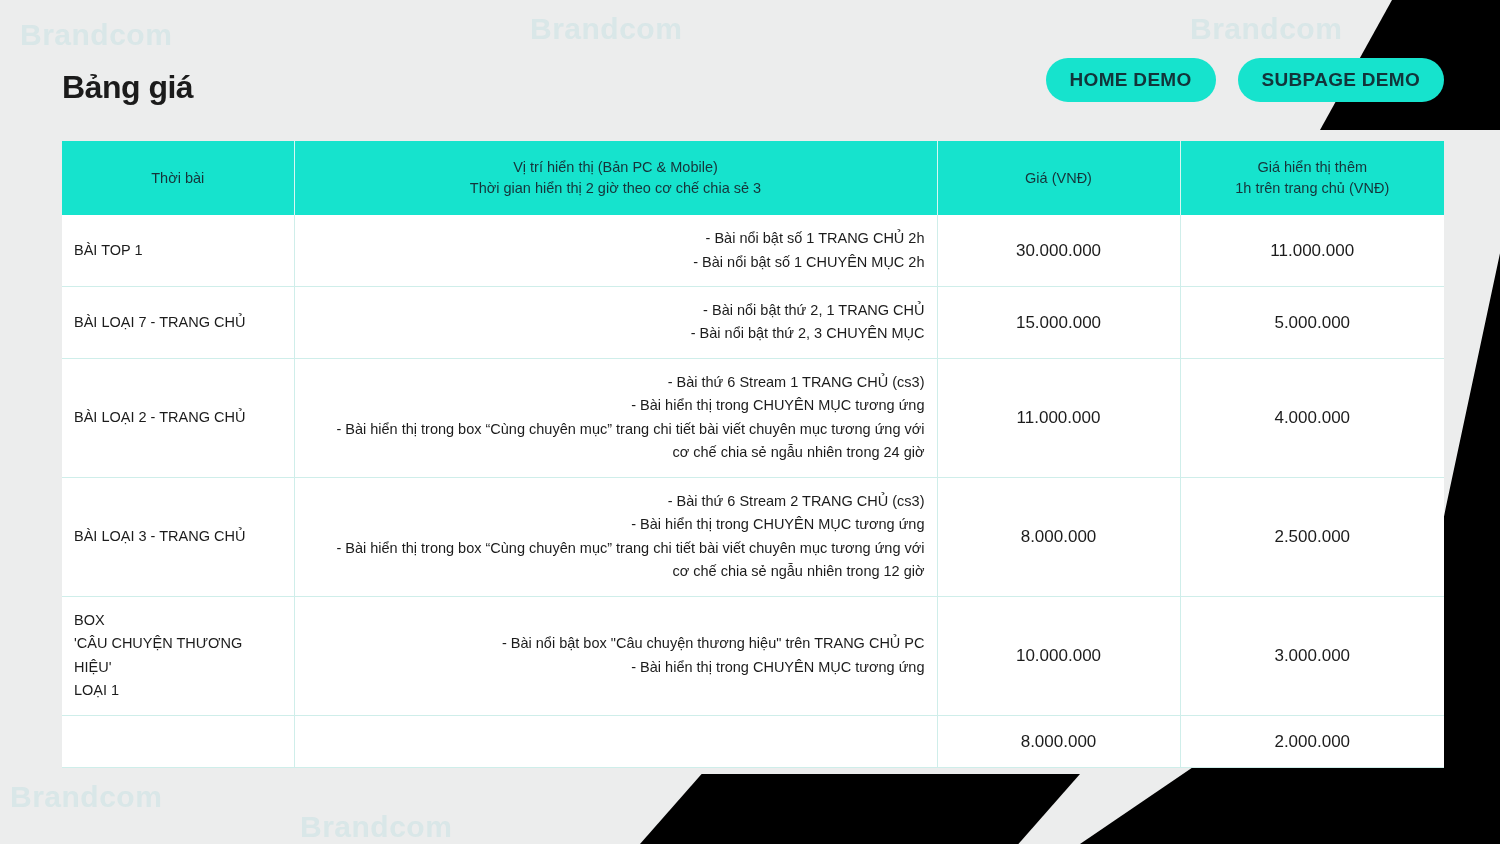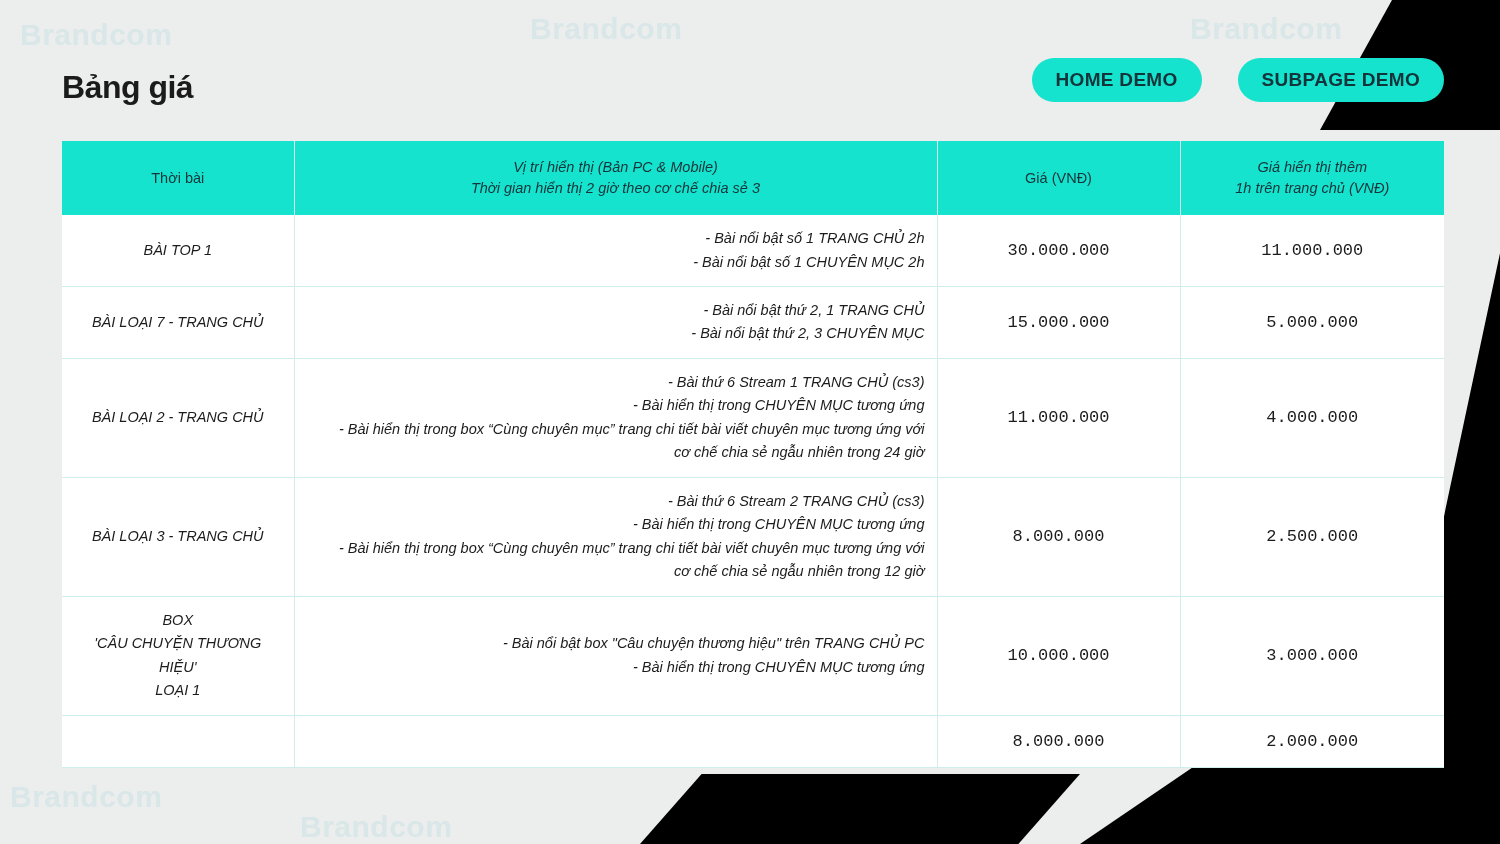--- a/index.html
+++ b/index.html
@@ -63,21 +63,21 @@
     left: 62px; top: 48px;
     font-size: 32px;
     font-weight: 700;
     color: #1b1b1b;
     letter-spacing: -0.5px;
   }
   .nav {
     position: absolute;
     top: 58px; right: 56px;
     display: flex;
-    gap: 36px;
+    gap: 22px;
     align-items: flex-start;
   }
   .nav-btn {
     background: #16e3cd;
     color: #12343a;
     border: none;
     border-radius: 22px;
     padding: 11px 24px;
     font-size: 19px;
     font-weight: 700;
@@ -112,28 +112,28 @@
   tbody td {
     border-bottom: 1px solid #cfeeea;
     border-right: 1px solid #cfeeea;
     font-size: 14.5px;
     color: #1c1c1c;
     padding: 12px 12px;
     vertical-align: middle;
     line-height: 1.62;
   }
   tbody td:last-child { border-right: none; }
-  .c-type { text-align: center; }
+  .c-type { text-align: left; }
   .c-desc { text-align: right; padding-left: 39px; }
-  .c-price, .c-extra { text-align: center; font-size: 17px; font-family: Liberation Mono, monospace; }
+  .c-price, .c-extra { text-align: center; font-size: 17px; }
   .col1 { width: 232px; }
   .col2 { width: 643px; }
   .col3 { width: 243px; }
   .col4 { width: 264px; }
-  .desc-line { display: block; font-style: italic; }
+  .desc-line { display: block; }
 </style>
 </head>
 <body>
 
 <div class="page">
 
   <div class="wm" style="left:20px; top:18px;">Brandcom</div>
   <div class="wm" style="left:530px; top:12px;">Brandcom</div>
   <div class="wm" style="left:1190px; top:12px;">Brandcom</div>
   <div class="wm" style="left:180px; top:170px;">Brandcom</div>

